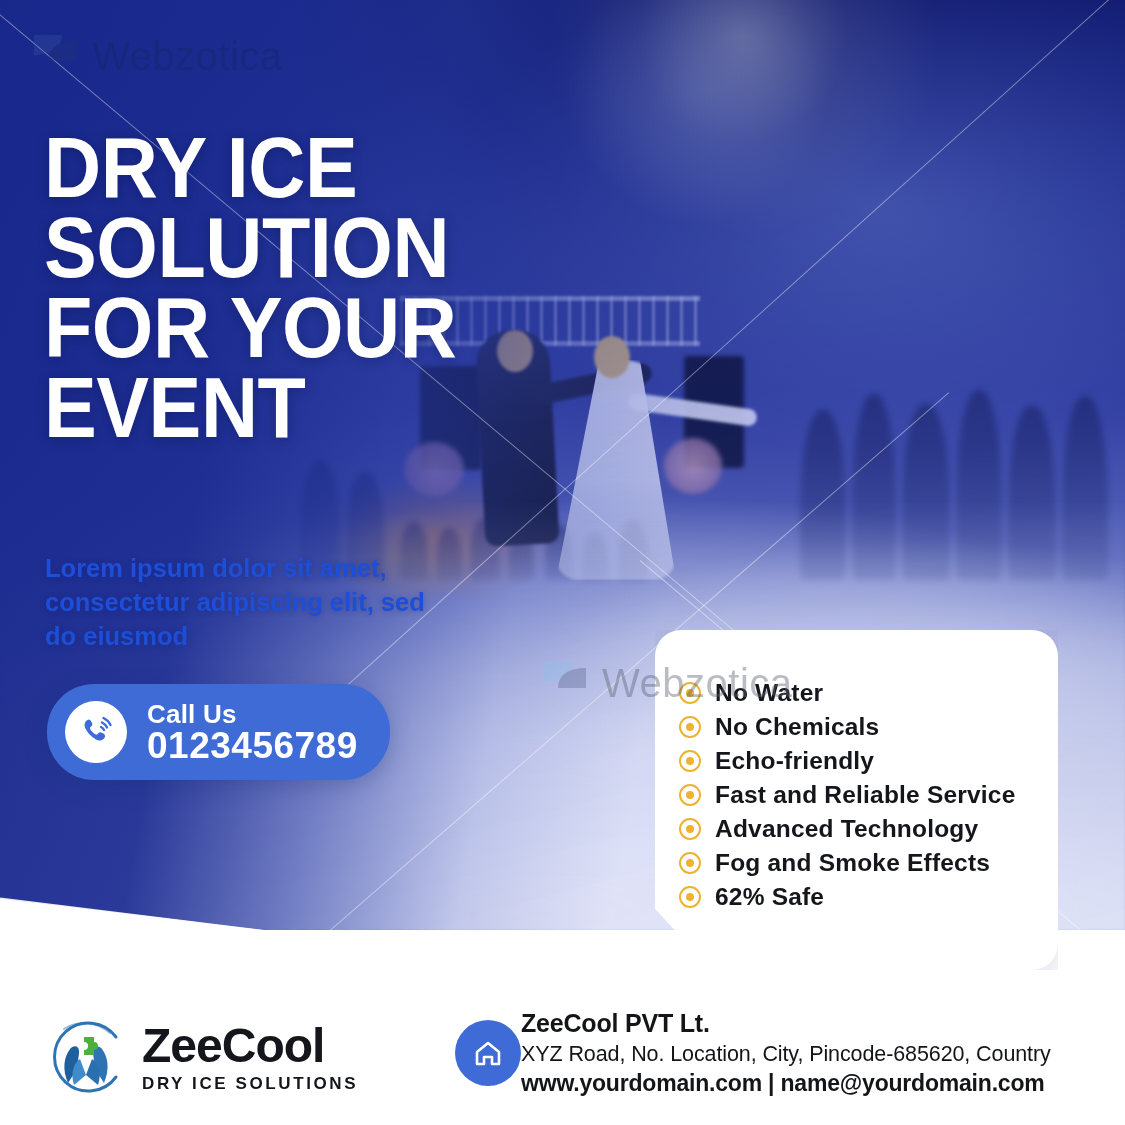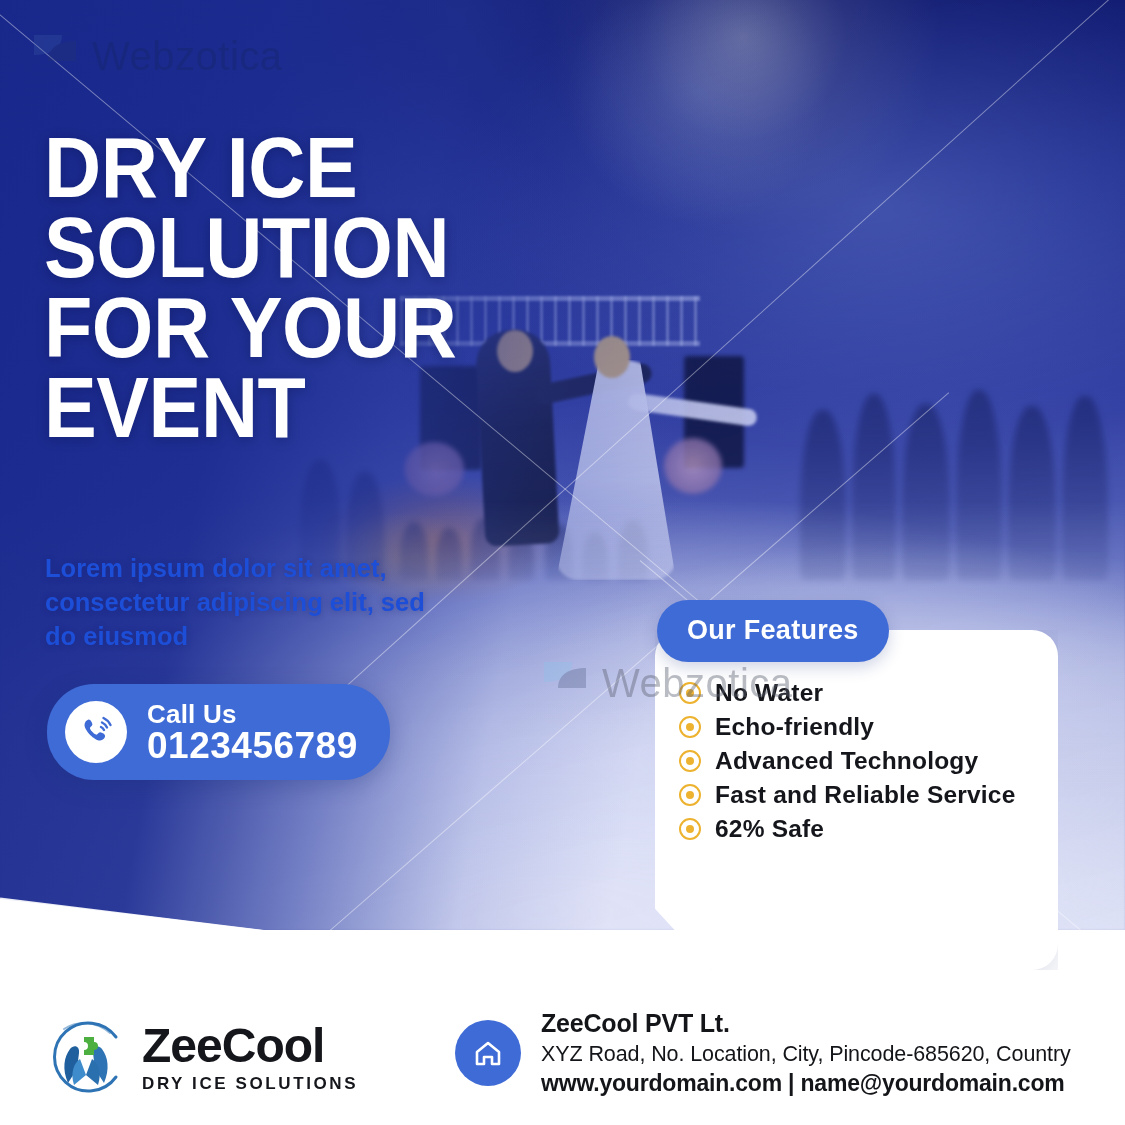--- a/index.html
+++ b/index.html
@@ -203,21 +203,21 @@
   }
   .logo-wrap{
     position:absolute;left:44px;bottom:26px;display:flex;align-items:center;gap:14px;
   }
   .logo-mark{width:84px;height:84px;flex:none;}
   .logo-text{line-height:1;}
   .logo-name{font-size:48px;font-weight:bold;color:#15161b;letter-spacing:-1px;}
   .logo-tag{font-size:17px;font-weight:bold;color:#15161b;letter-spacing:2.6px;margin-top:5px;}
 
   .contact{
-    position:absolute;left:455px;bottom:26px;display:flex;align-items:center;gap:20px;
+    position:absolute;left:455px;bottom:26px;display:flex;align-items:center;
   }
   .home-ico{
     width:66px;height:66px;border-radius:50%;background:#3f6bd6;flex:none;
     display:flex;align-items:center;justify-content:center;
   }
   .contact-txt{line-height:1.33;color:#141519;}
   .c-name{font-size:25px;font-weight:bold;letter-spacing:-0.2px;}
   .c-addr{font-size:21.5px;font-weight:normal;letter-spacing:-0.1px;text-align:center;}
   .c-web{font-size:23px;font-weight:bold;letter-spacing:-0.2px;}
 </style>
@@ -318,44 +318,55 @@
       <div class="feat">
         <span class="bullet">
             <b></b>
           </span>
         <span class="feat-label">No Water</span>
       </div>
       <div class="feat">
         <span class="bullet">
             <b></b>
           </span>
+        <span class="feat-label">No Chemicals</span>
+      </div>
+      <div class="feat">
+        <span class="bullet">
+            <b></b>
+          </span>
         <span class="feat-label">Echo-friendly</span>
       </div>
       <div class="feat">
         <span class="bullet">
             <b></b>
           </span>
+        <span class="feat-label">Fast and Reliable Service</span>
+      </div>
+      <div class="feat">
+        <span class="bullet">
+            <b></b>
+          </span>
         <span class="feat-label">Advanced Technology</span>
       </div>
       <div class="feat">
         <span class="bullet">
             <b></b>
           </span>
-        <span class="feat-label">Fast and Reliable Service</span>
+        <span class="feat-label">Fog and Smoke Effects</span>
       </div>
       <div class="feat">
         <span class="bullet">
             <b></b>
           </span>
         <span class="feat-label">62% Safe</span>
       </div>
     </div>
   </div>
 
-  <div class="pill">Our Features</div>
 
   <div class="wm wm-mid">
     <span class="wm-mark">
       <svg class="leaf" viewBox="0 0 46 30" width="46" height="30" aria-hidden="true">
         <path d="M2 2 H30 C30 16 18 22 2 22 Z" fill="#8fc0e8" opacity=".95"></path>
         <path d="M44 28 H16 C16 14 28 8 44 8 Z" fill="#5a6890" opacity=".9"></path>
       </svg>
     </span>
     <span class="wm-text">Webzotica</span>
   </div>

